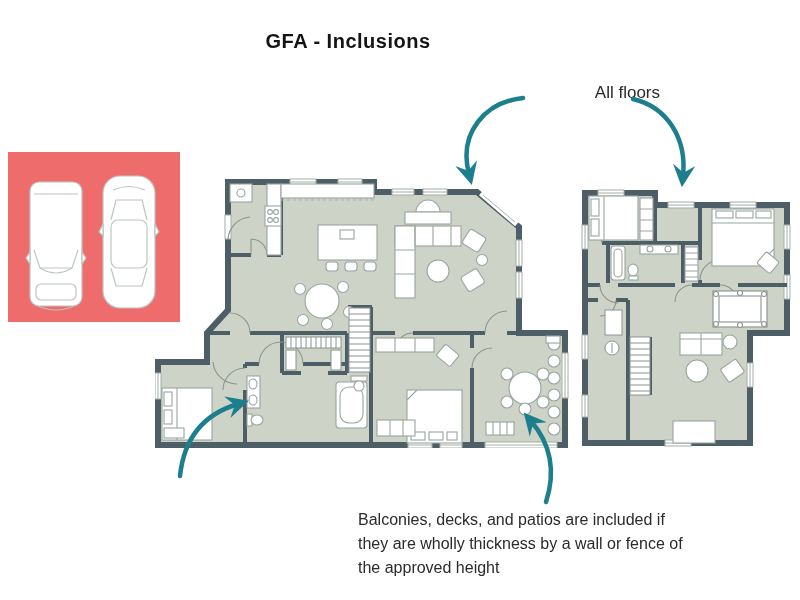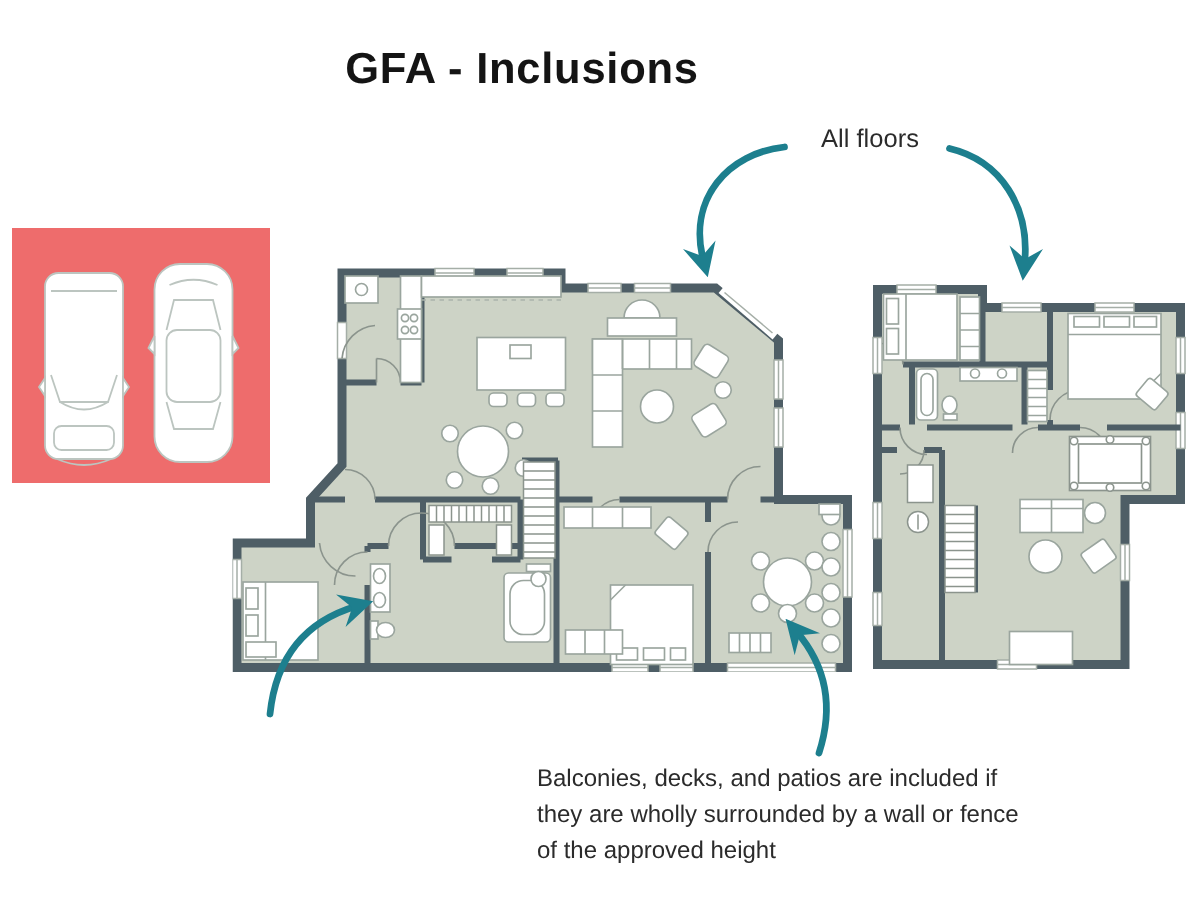--- a/index.html
+++ b/index.html
@@ -1,33 +1,33 @@
 <!DOCTYPE html>
 <html style="--accent: #1d7f8e; --garage: #ee6c6c; --floor: #cdd3c6; --wall: #4e5e66; --furniture: #9aa59e; --text: #2b2b2b; --title_text: #141414;"><head>
 <meta charset="utf-8">
 <style>
   html,body{margin:0;padding:0;background:#fff;}
   .canvas{position:relative;width:800px;height:600px;background:#fff;overflow:hidden;
           font-family:"Liberation Sans", sans-serif;}
   .abs{position:absolute;}
-  .title{left:0;top:30px;width:696px;text-align:center;font-size:29px;font-weight:600;
+  .title{left:0;top:30px;width:696px;text-align:center;font-size:20px;font-weight:600;
          letter-spacing:.5px;color:var(--title_text);}
   .label{font-size:17px;color:var(--text);}
   .note{font-size:16px;line-height:1.5;color:var(--text);}
   svg{display:block;}
   .arrow{fill:none;stroke:var(--accent);stroke-width:4.5;stroke-linecap:round;}
 </style>
 </head>
 <body>
 
 <div class="canvas">
 
   <div class="abs title">GFA - Inclusions</div>
 
-  <div class="abs label" style="left:500px;top:83px;width:160px;text-align:center;">All floors</div>
+  <div class="abs label" style="left:500px;top:83px;width:160px;text-align:right;">All floors</div>
 
   <div class="abs" style="left:8px;top:152px;width:172px;height:170px;background:var(--garage);">
     <svg width="172" height="170" viewBox="0 0 172 170">
       <g transform="translate(22,28)" style="fill:#ffffff;stroke:#bcc5c0;stroke-width:1.2;">
         <rect x="0" y="2" width="52" height="124" rx="9"></rect>
         <path d="M4,14 H48" fill="none"></path>
         <path d="M4,70 L10,88 H42 L48,70" fill="none"></path>
         <path d="M10,88 Q26,98 42,88" fill="none"></path>
         <path d="M-4,78 L0,72 L0,84 Z"></path>
         <path d="M56,78 L52,72 L52,84 Z"></path>
@@ -309,15 +309,15 @@
         <path d="M0,0 L10,5 L0,10 L3.5,5 Z" style="fill:var(--accent);"></path>
       </marker>
     </defs>
     <path class="arrow" d="M523,98 C486,102 458,132 469,174" marker-end="url(#ah)"></path>
     <path class="arrow" d="M633,99 C667,107 687,138 683,176" marker-end="url(#ah)"></path>
     <path class="arrow" d="M180,476 C184,438 204,414 238,404" marker-end="url(#ah)"></path>
     <path class="arrow" d="M546,502 C557,468 549,442 531,421" marker-end="url(#ah)"></path>
   </svg>
 
 
-  <div class="abs note" style="left:358px;top:508px;width:335px;">Balconies, decks, and patios are included if they are wholly surrounded by a wall or fence of the approved height</div>
+  <div class="abs note" style="left:358px;top:508px;width:335px;">Balconies, decks, and patios are included if they are wholly thickness by a wall or fence of the approved height</div>
 
 </div>
 
 </body></html>

